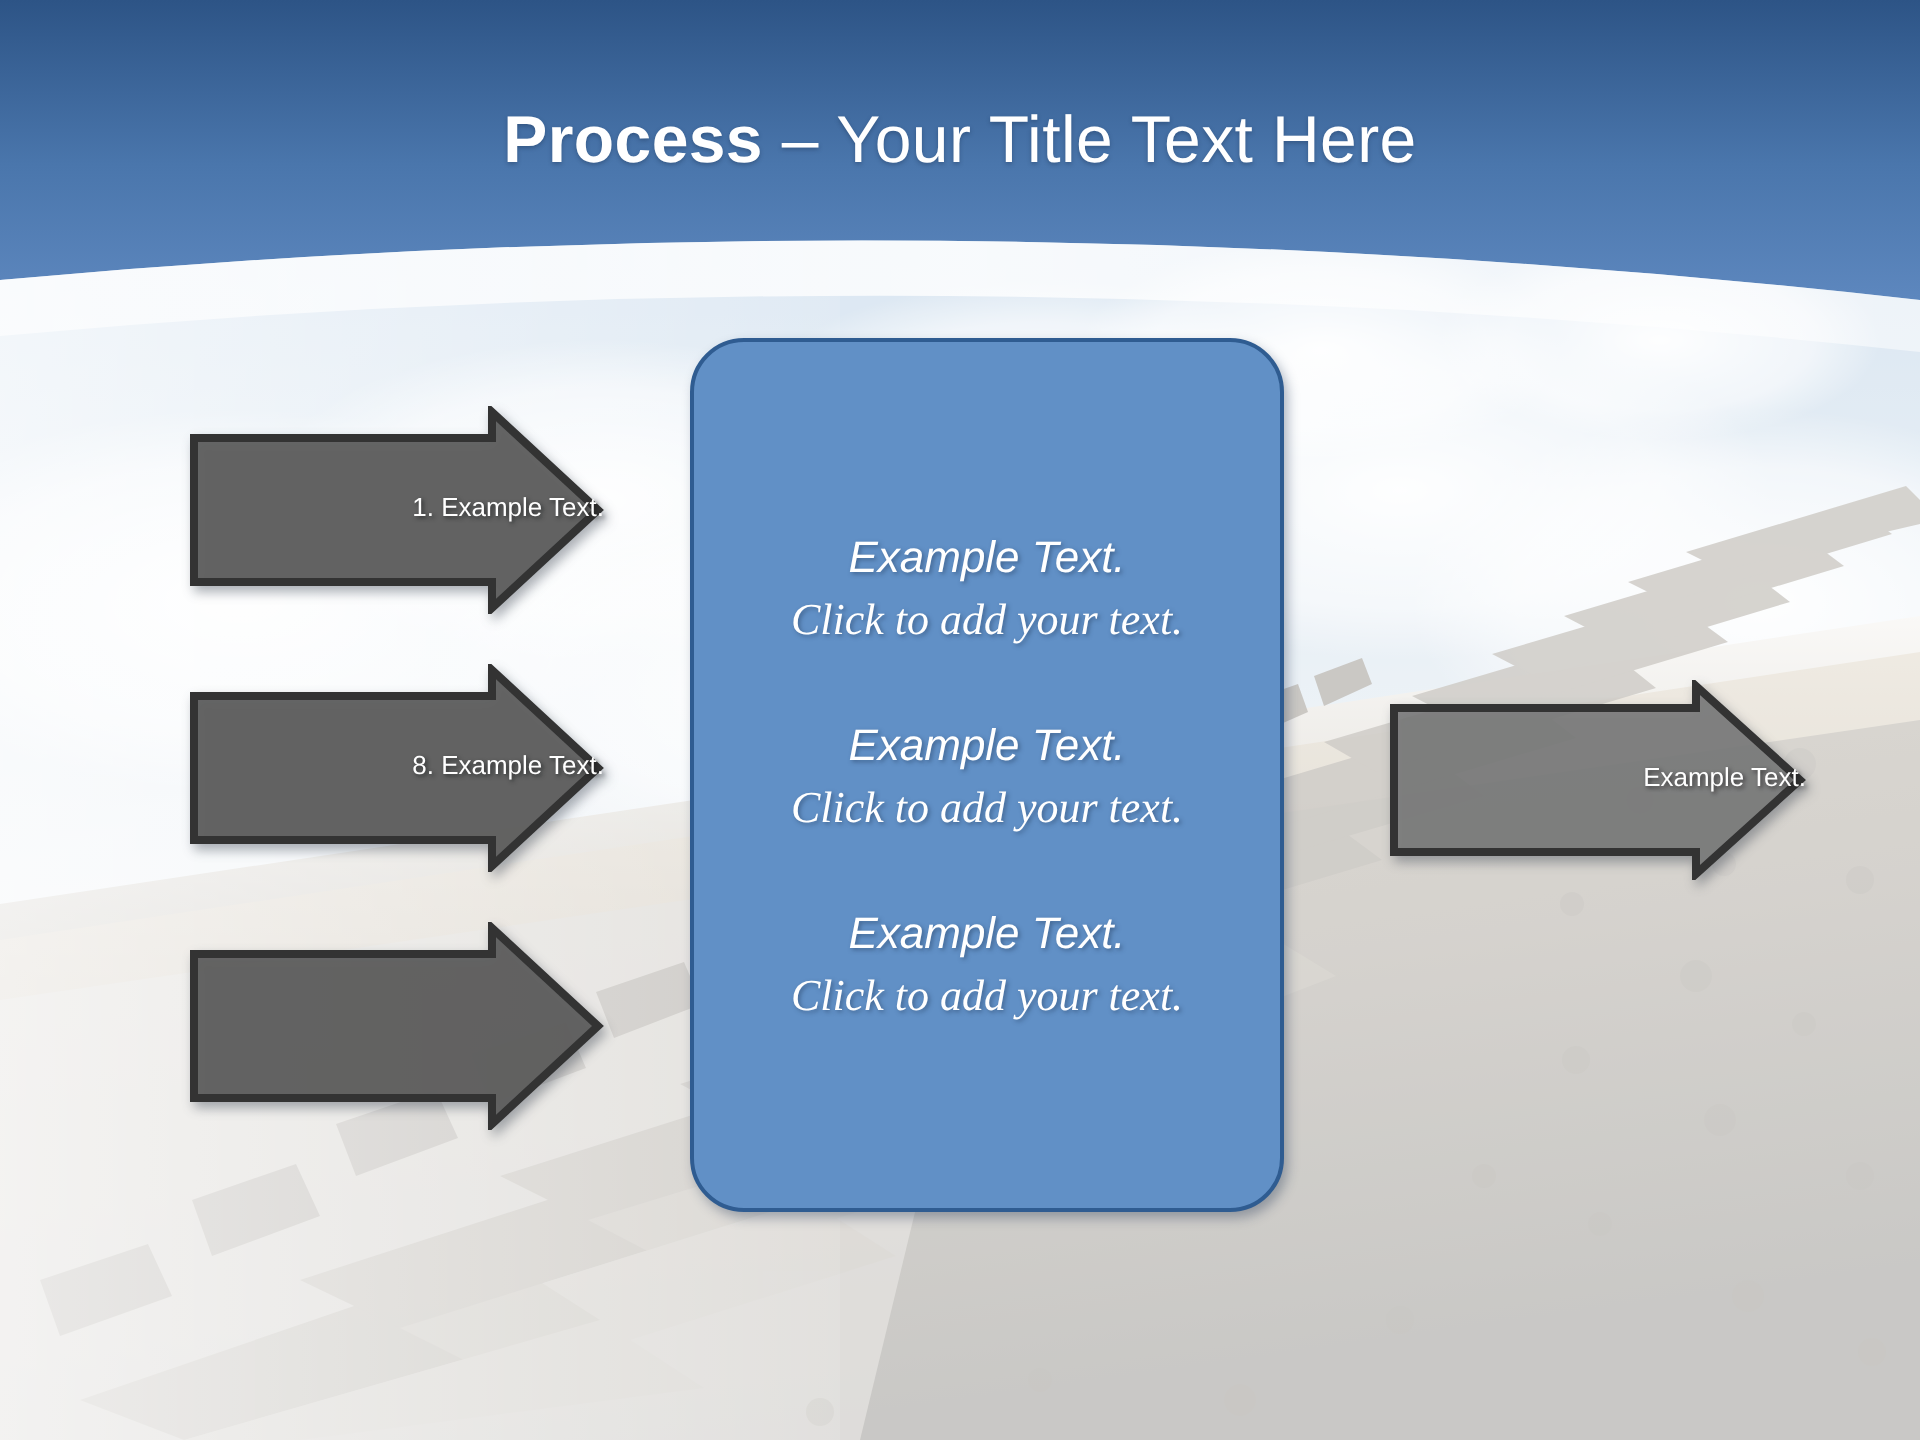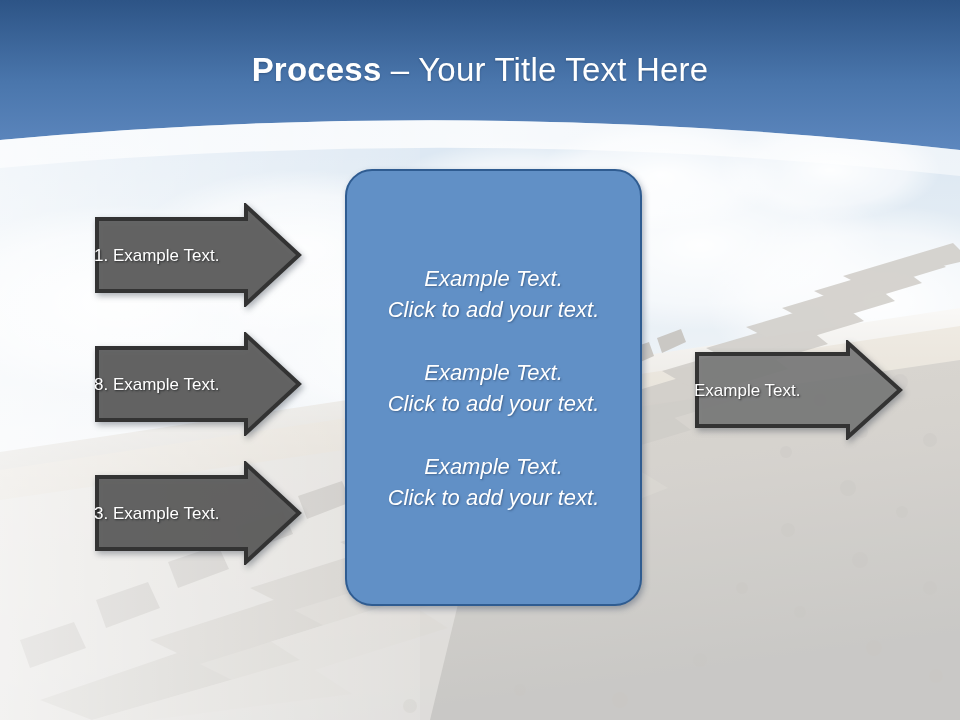--- a/index.html
+++ b/index.html
@@ -91,34 +91,34 @@
   .panel-block {
     width: 100%;
     text-align: center;
     font-style: italic;
     font-size: 22px;
     line-height: 31px;
     color: #ffffff;
     text-shadow: 1px 1px 2px rgba(40,65,100,0.55);
     margin: 16px 0;
   }
-  .panel-block .l2 { display: block; }
+  .panel-block .l2 { display: block; font-family: Liberation Serif, serif; }
 
   
   .arrow {
     position: absolute;
     filter: drop-shadow(2px 3px 3px rgba(40,50,65,0.40));
   }
   .arrow svg { display: block; }
   .arrow .arrow-label {
     position: absolute;
     left: 0;
     width: 100%;
-    text-align: left;
-    font-size: 17px;
+    text-align: right;
+    font-size: 13px;
     color: #ffffff;
     text-shadow: 1px 1px 2px rgba(25,25,25,0.75);
     white-space: nowrap;
     pointer-events: none;
   }
 
   #arrow-1 { left: 94px;  top: 203px; width: 208px; height: 104px; }
   #arrow-2 { left: 94px;  top: 332px; width: 208px; height: 104px; }
   #arrow-3 { left: 94px;  top: 461px; width: 208px; height: 104px; }
   #arrow-out { left: 694px; top: 340px; width: 209px; height: 100px; }
@@ -282,21 +282,20 @@
     <svg width="208" height="104" viewBox="0 0 208 104">
       <path d="M3,16 L152,16 L152,3 L205,52 L152,101 L152,88 L3,88 Z" fill="#5d5d5d" fill-opacity="0.93" stroke="#333333" stroke-width="4" stroke-linejoin="miter"></path>
     </svg>
     <div class="arrow-label">8. Example Text.</div>
   </div>
 
   <div class="arrow" id="arrow-3">
     <svg width="208" height="104" viewBox="0 0 208 104">
       <path d="M3,16 L152,16 L152,3 L205,52 L152,101 L152,88 L3,88 Z" fill="#5d5d5d" fill-opacity="0.93" stroke="#333333" stroke-width="4" stroke-linejoin="miter"></path>
     </svg>
-    <div class="arrow-label">3. Example Text.</div>
   </div>
 
   <div id="center-panel">
     <div class="panel-block">
       <span>Example Text.</span>
       <span class="l2">Click  to add your text.</span>
     </div>
     <div class="panel-block">
       <span>Example Text.</span>
       <span class="l2">Click  to add your text.</span>

